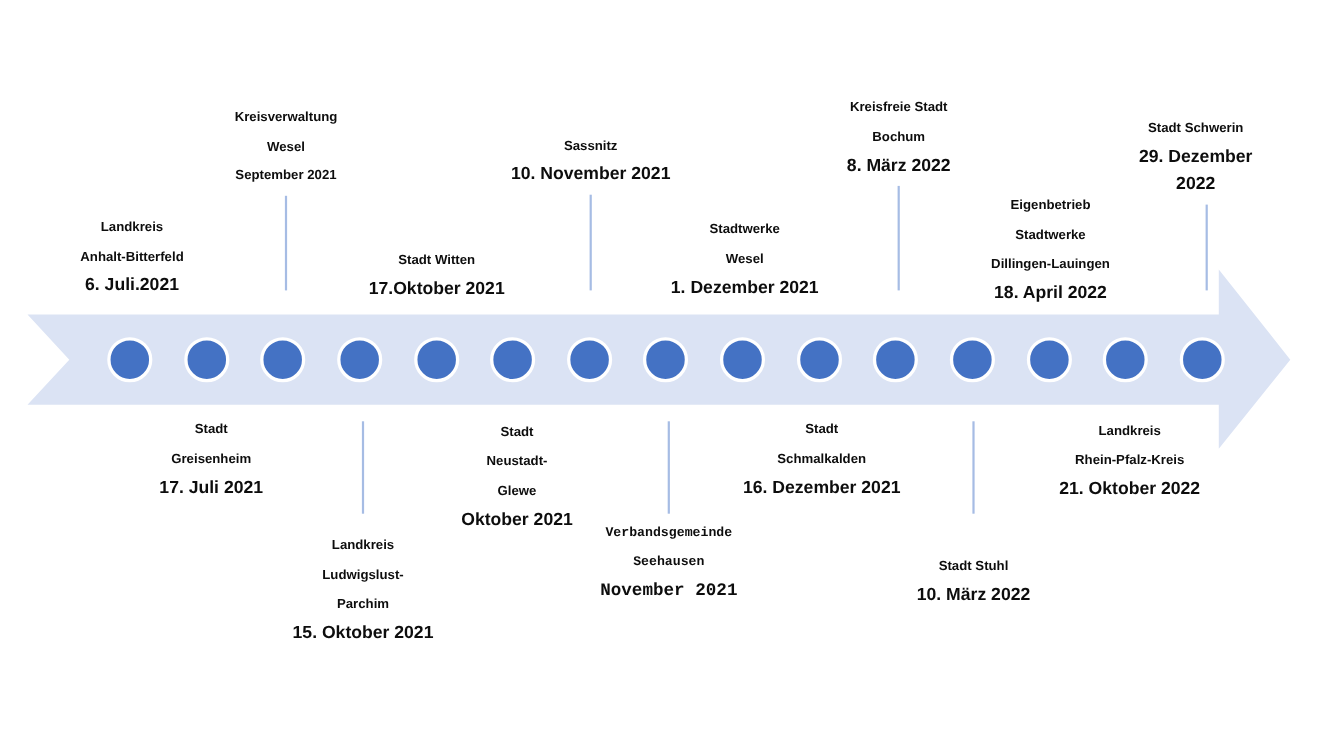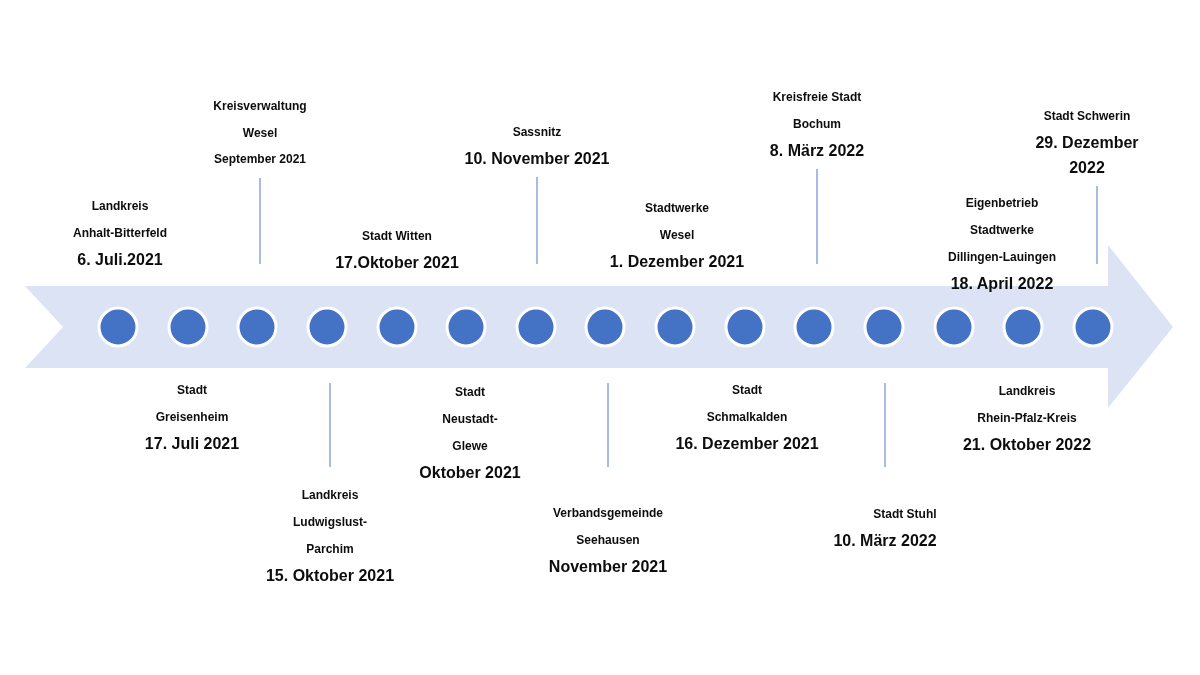--- a/index.html
+++ b/index.html
@@ -83,21 +83,21 @@
         <div class="name-line">Stadt</div>
         <div class="name-line">Neustadt-</div>
         <div class="name-line">Glewe</div>
         <div class="date-line">Oktober 2021</div>
       </div>
       <div class="event-label" style="left: 537px; bottom: 504px;">
         <div class="name-line">Sassnitz</div>
         <div class="date-line">10. November 2021</div>
       </div>
       <div class="connector" style="left: 537px; top: 177px; height: 87px;"></div>
-      <div class="event-label" style="left: 608px; top: 500px;">
+      <div class="event-label" style="left: 608px; top: 471px; font-family: Liberation Mono, monospace;">
         <div class="name-line">Verbandsgemeinde</div>
         <div class="name-line">Seehausen</div>
         <div class="date-line">November 2021</div>
       </div>
       <div class="connector" style="left: 608px; top: 383px; height: 84px;"></div>
       <div class="event-label" style="left: 677px; bottom: 401px;">
         <div class="name-line">Stadtwerke</div>
         <div class="name-line">Wesel</div>
         <div class="date-line">1. Dezember 2021</div>
       </div>
@@ -105,26 +105,26 @@
         <div class="name-line">Stadt</div>
         <div class="name-line">Schmalkalden</div>
         <div class="date-line">16. Dezember 2021</div>
       </div>
       <div class="event-label" style="left: 817px; bottom: 512px;">
         <div class="name-line">Kreisfreie Stadt</div>
         <div class="name-line">Bochum</div>
         <div class="date-line">8. März 2022</div>
       </div>
       <div class="connector" style="left: 817px; top: 169px; height: 95px;"></div>
-      <div class="event-label" style="left: 885px; top: 501px; text-align: right;">
+      <div class="event-label" style="left: 885px; top: 501px;">
         <div class="name-line">Stadt Stuhl</div>
         <div class="date-line">10. März 2022</div>
       </div>
       <div class="connector" style="left: 885px; top: 383px; height: 84px;"></div>
-      <div class="event-label" style="left: 955px; bottom: 379px; margin-left: 47px;">
+      <div class="event-label" style="left: 955px; bottom: 396px;">
         <div class="name-line">Eigenbetrieb</div>
         <div class="name-line">Stadtwerke</div>
         <div class="name-line">Dillingen-Lauingen</div>
         <div class="date-line">18. April 2022</div>
       </div>
       <div class="event-label" style="left: 1027px; top: 378px;">
         <div class="name-line">Landkreis</div>
         <div class="name-line">Rhein-Pfalz-Kreis</div>
         <div class="date-line">21. Oktober 2022</div>
       </div>

